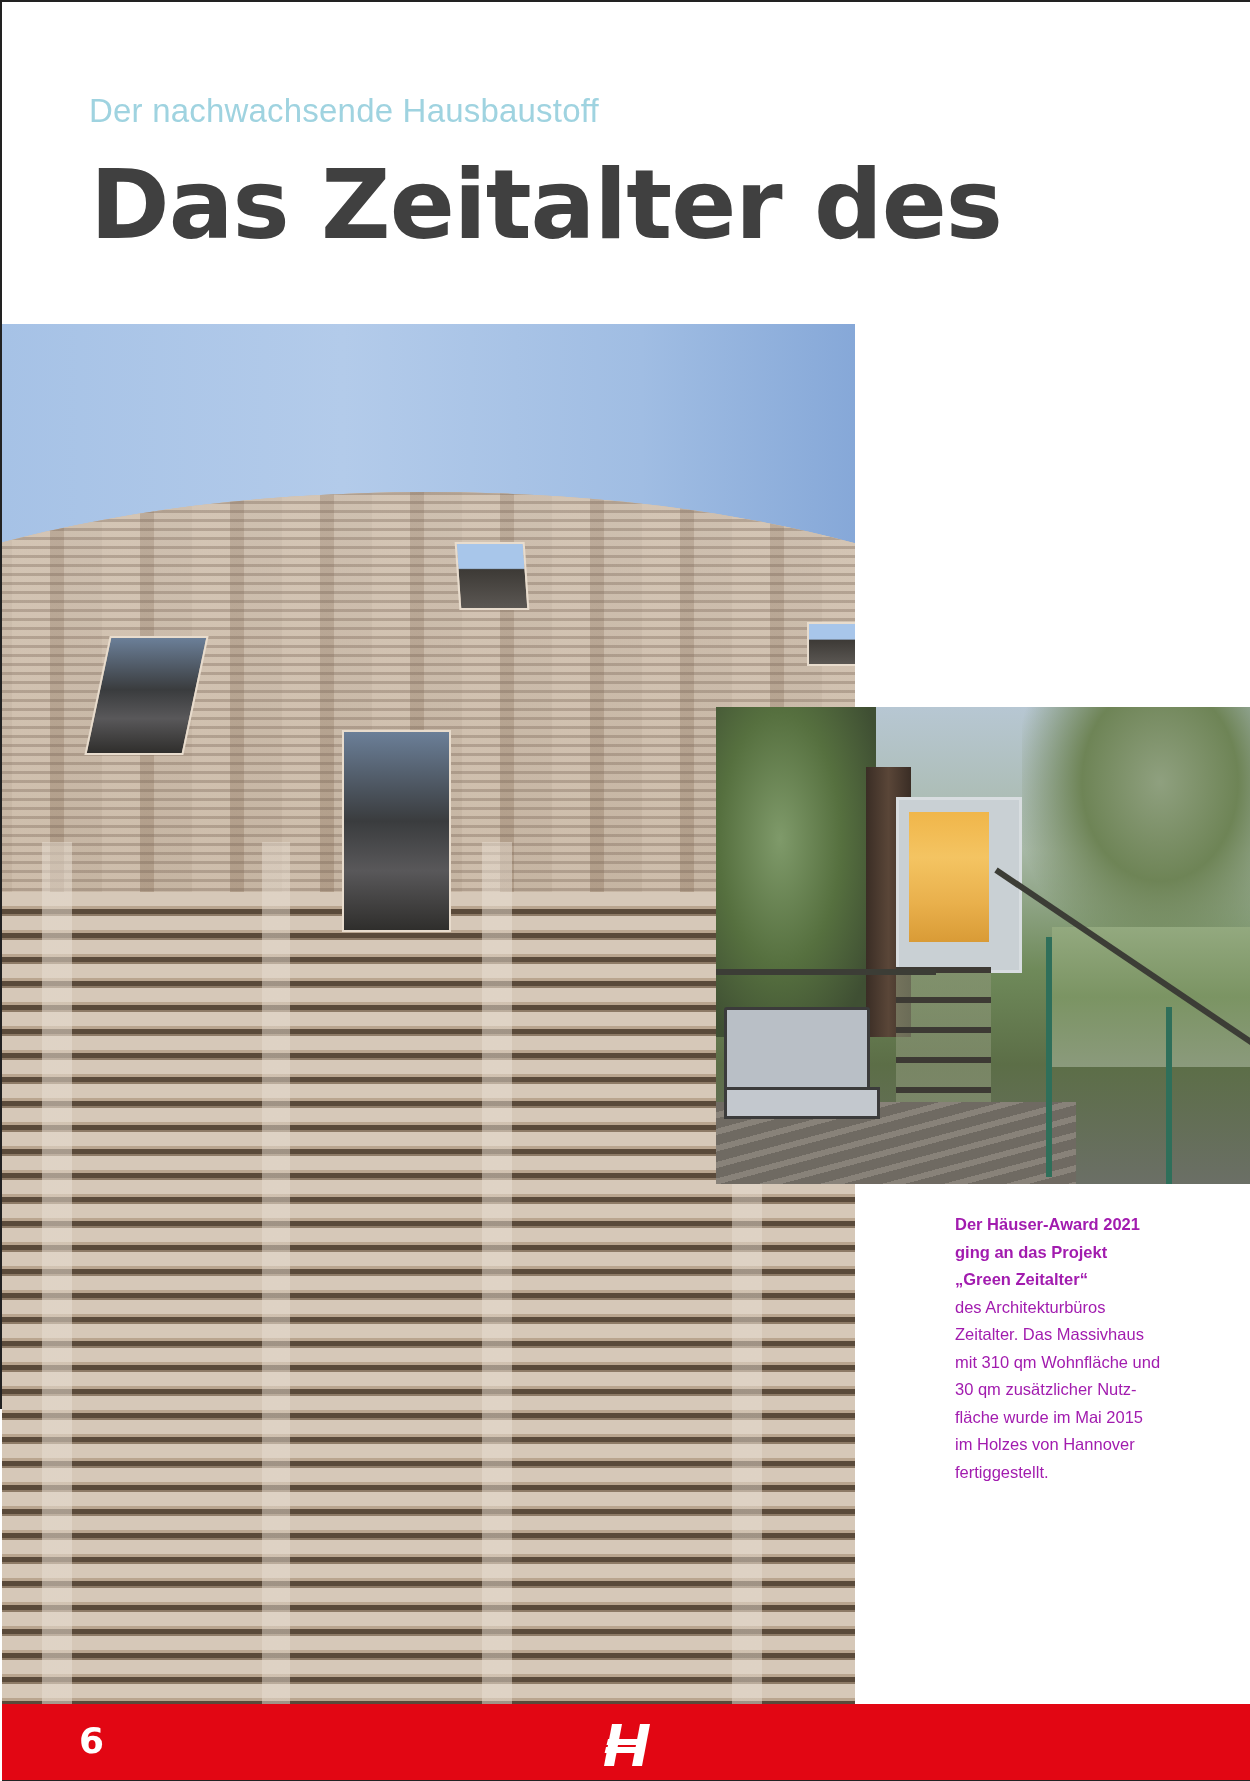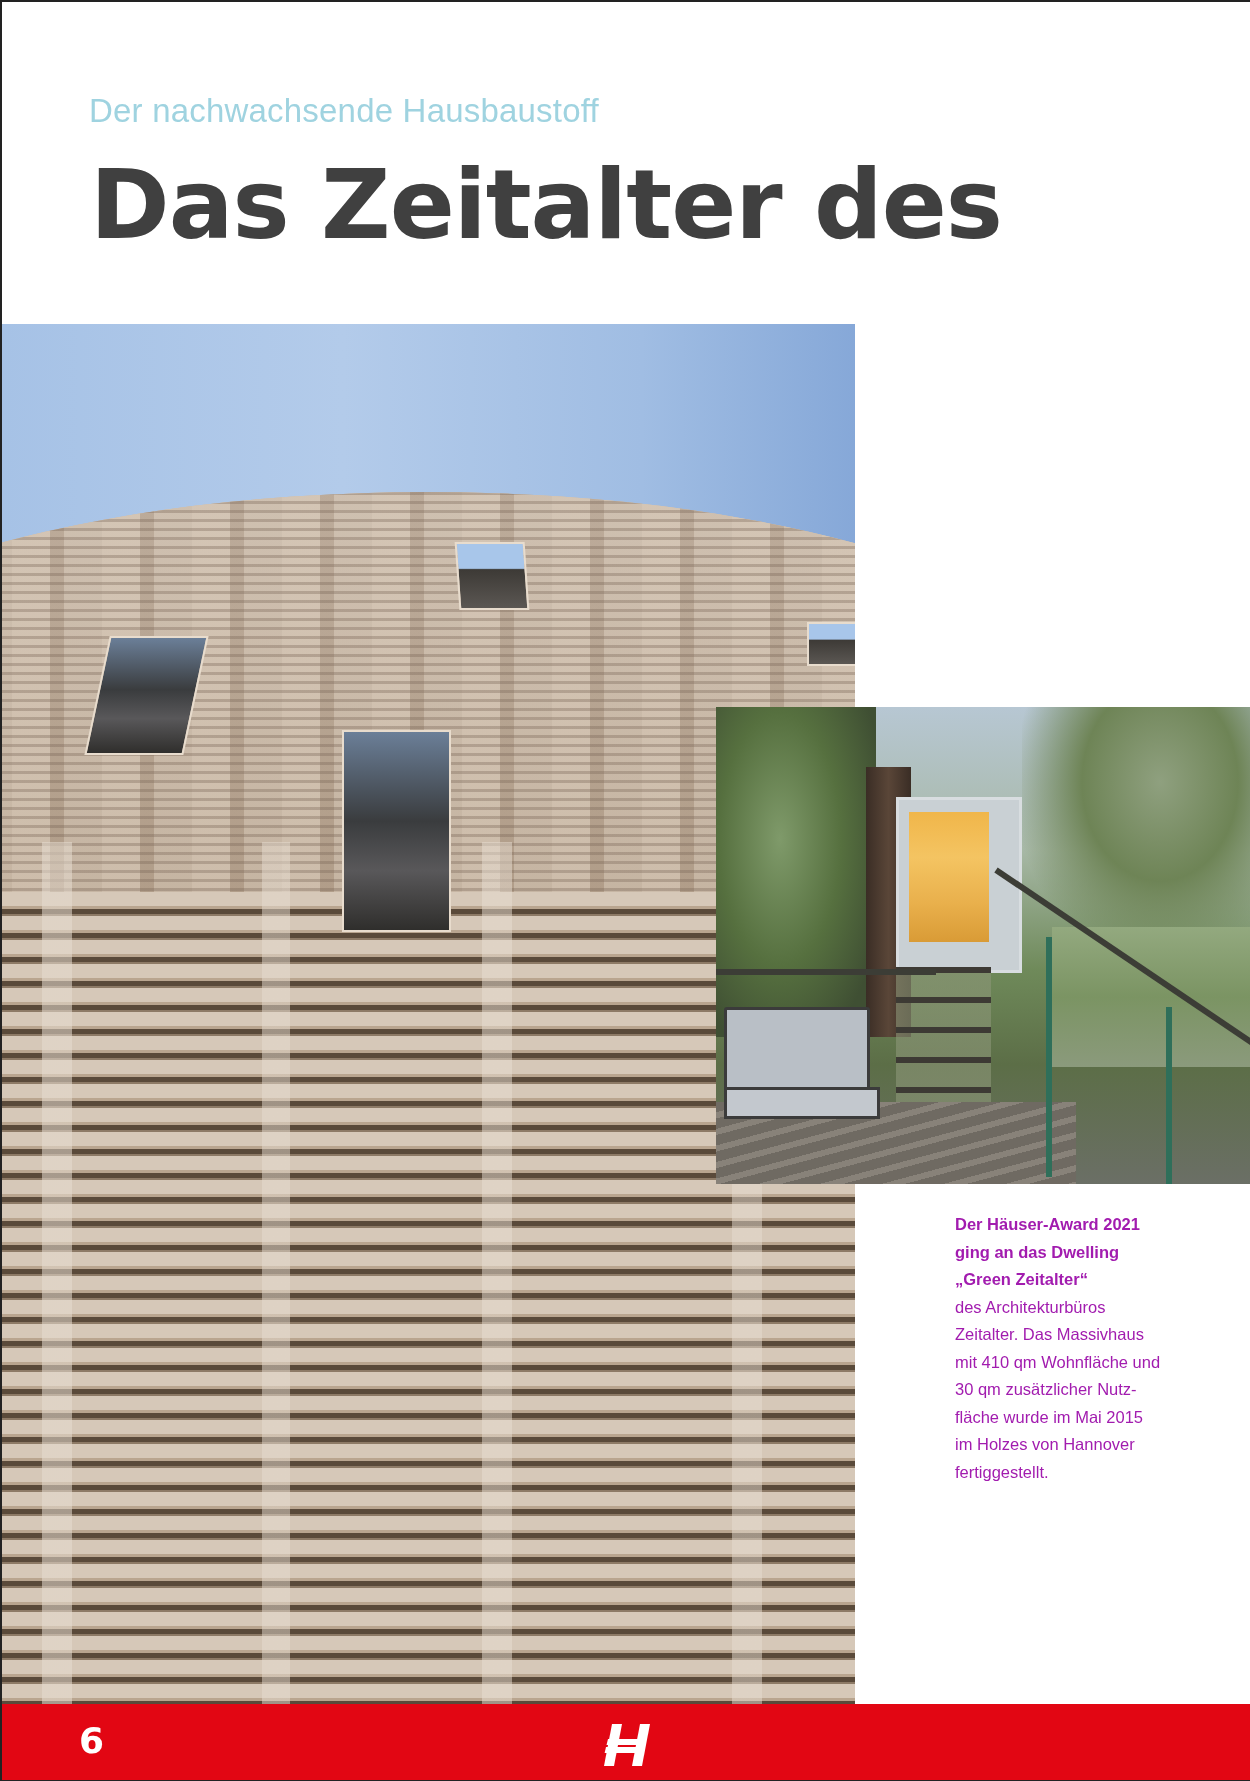--- a/index.html
+++ b/index.html
@@ -1,18 +1,18 @@
 <!DOCTYPE html>
 <html><head>
 <meta charset="utf-8">
 <style>
   html, body { margin:0; padding:0; }
   body { width:1250px; height:1781px; position:relative; overflow:hidden; background:#ffffff;
          font-family:"Liberation Sans", sans-serif; }
-  .page { position:absolute; left:0; top:0; width:1250px; height:1781px; background:#fff;
+  .page { position:absolute; left:0; top:0; width:1250px; height:1409px; background:#fff;
           box-sizing:border-box; border-top:2px solid #222; border-left:2px solid #222; }
 
   
   .main-photo { position:absolute; left:0; top:322px; width:853px; height:1381px; overflow:hidden;
                 background:linear-gradient(180deg,#8fb1de 0%,#a9c4e6 6%,#a7c1e2 12%,#9bb8e0 13%); }
   .sky { position:absolute; left:0; top:0; width:853px; height:300px;
          background:linear-gradient(90deg,#a6c2e6 0%,#b3cbea 40%,#a0bde3 75%,#86a8d8 100%); }
   .tower { position:absolute; left:-260px; top:168px; width:1370px; height:1300px;
            border-radius:50% 50% 0 0 / 18% 18% 0 0; overflow:hidden;
            background:#c6b4a0; }
@@ -109,25 +109,25 @@
     <div class="post" style="left:450px;top:300px;height:180px;"></div>
   </div>
 
   <div class="kicker">Der nachwachsende Hausbaustoff</div>
   <h1 class="headline">
     <span>Das Zeitalter des</span><br>
   </h1>
 
   <div class="caption">
     <span class="lead">Der Häuser-Award 2021</span>
-    <span class="lead">ging an das Dwelling</span>
+    <span class="lead">ging an das Projekt</span>
     <span class="lead">„Green Zeitalter“</span>
     <span class="body">des Architekturbüros</span>
     <span class="body">Zeitalter. Das Massivhaus</span>
-    <span class="body">mit 410 qm Wohnfläche und</span>
+    <span class="body">mit 310 qm Wohnfläche und</span>
     <span class="body">30 qm zusätzlicher Nutz-</span>
     <span class="body">fläche wurde im Mai 2015</span>
     <span class="body">im Holzes von Hannover</span>
     <span class="body">fertiggestellt.</span>
   </div>
 
   <div class="footer">
     <span class="page-number">6</span>
     <svg class="logo" viewBox="0 0 54 42">
       <polygon points="12,0 22,0 14,42 4,42" fill="#ffffff"></polygon>

